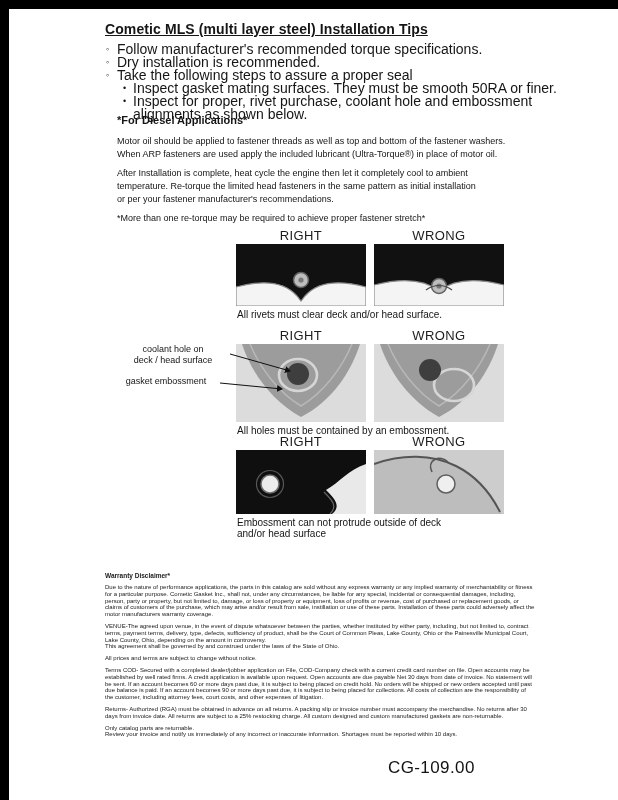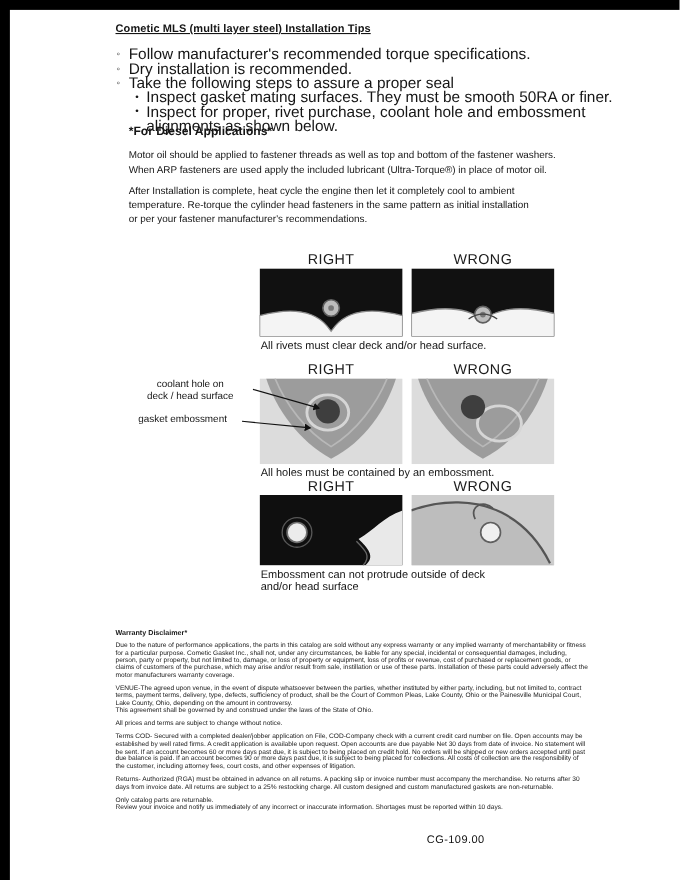--- a/index.html
+++ b/index.html
@@ -6,21 +6,21 @@
   html,body { background:#fff; }
   .page {
     position:relative; width:618px; height:800px; background:#ffffff;
     font-family:"Liberation Sans", sans-serif; color:#151515; overflow:hidden;
   }
   .scan-edge-top { position:absolute; left:0; top:0; width:618px; height:9px; background:#000; }
   .scan-edge-left { position:absolute; left:0; top:0; width:9px; height:800px; background:#000; }
 
   .title {
     position:absolute; left:105px; top:21px;
-    font-size:10px; font-weight:bold; text-decoration:underline; letter-spacing:.1px;
+    font-size:14px; font-weight:bold; text-decoration:underline; letter-spacing:.1px;
   }
 
   .bullets { position:absolute; left:106px; top:43px; list-style:none; font-size:14px; width:470px; }
   .bullets li { position:relative; line-height:13px; padding-left:11px; }
   .bullets li.b1::before { content:"◦"; position:absolute; left:0; top:0; font-size:9px; }
   .bullets li.b2 { padding-left:27px; }
   .bullets li.b2::before { content:"•"; position:absolute; left:17px; top:0; font-size:9px; }
 
   .diesel { position:absolute; left:117px; top:114px; width:442px; font-size:9px; line-height:13px; }
   .diesel h2 { font-size:11px; font-weight:bold; margin-bottom:8px; }
@@ -43,21 +43,21 @@
 
   .ann { position:absolute; font-size:9px; line-height:10.5px; color:#151515; text-align:center; }
   .ann1 { left:116px; top:16px; width:114px; }
   .ann2 { left:110px; top:48px; width:112px; }
   .ann-arrows { position:absolute; left:0; top:0; width:618px; height:100px; pointer-events:none; }
 
   .legal { position:absolute; left:105px; top:572px; width:430px; color:#1a1a1a; }
   .legal h3 { font-size:6.5px; font-weight:bold; margin-bottom:5px; }
   .legal p { font-size:6px; line-height:6.8px; margin-bottom:5px; }
 
-  .footer-code { position:absolute; left:388px; top:758px; font-size:10px; letter-spacing:.4px; color:#111; }
+  .footer-code { position:absolute; left:388px; top:758px; font-size:17px; letter-spacing:.4px; color:#111; }
 </style>
 </head>
 <body>
 
 <div class="page">
   <div class="scan-edge-top"></div>
   <div class="scan-edge-left"></div>
 
   <h1 class="title">Cometic MLS (multi layer steel) Installation Tips</h1>
 
@@ -67,22 +67,23 @@
     <li class="b1">Take the following steps to assure a proper seal</li>
     <li class="b2">Inspect gasket mating surfaces.  They must be smooth 50RA or finer.</li>
     <li class="b2">Inspect for proper, rivet purchase, coolant hole and embossment alignments as shown below.</li>
   </ul>
 
   <div class="diesel">
     <h2>*For Diesel Applications*</h2>
     <p class="preline">Motor oil should be applied to fastener threads as well as top and bottom of the fastener washers.
 When ARP fasteners are used apply the included lubricant (Ultra-Torque®) in place of motor oil.</p>
     <p class="preline">After Installation is complete, heat cycle the engine then let it completely cool to ambient
-temperature. Re-torque the cylinder head fasteners in the same pattern as initial installation
+temperature. Re-torque the limited head fasteners in the same pattern as initial installation
 or per your fastener manufacturer's recommendations.</p>
+    <p class="note">*More than one re-torque may be required to achieve proper fastener stretch*</p>
   </div>
 
   <section class="figures">
 
     <div class="fig-row row1 r1">
       <div class="fig-heads">
         <span class="head right-head">RIGHT</span>
         <span class="head wrong-head">WRONG</span>
       </div>
       <div class="fig-pair">

